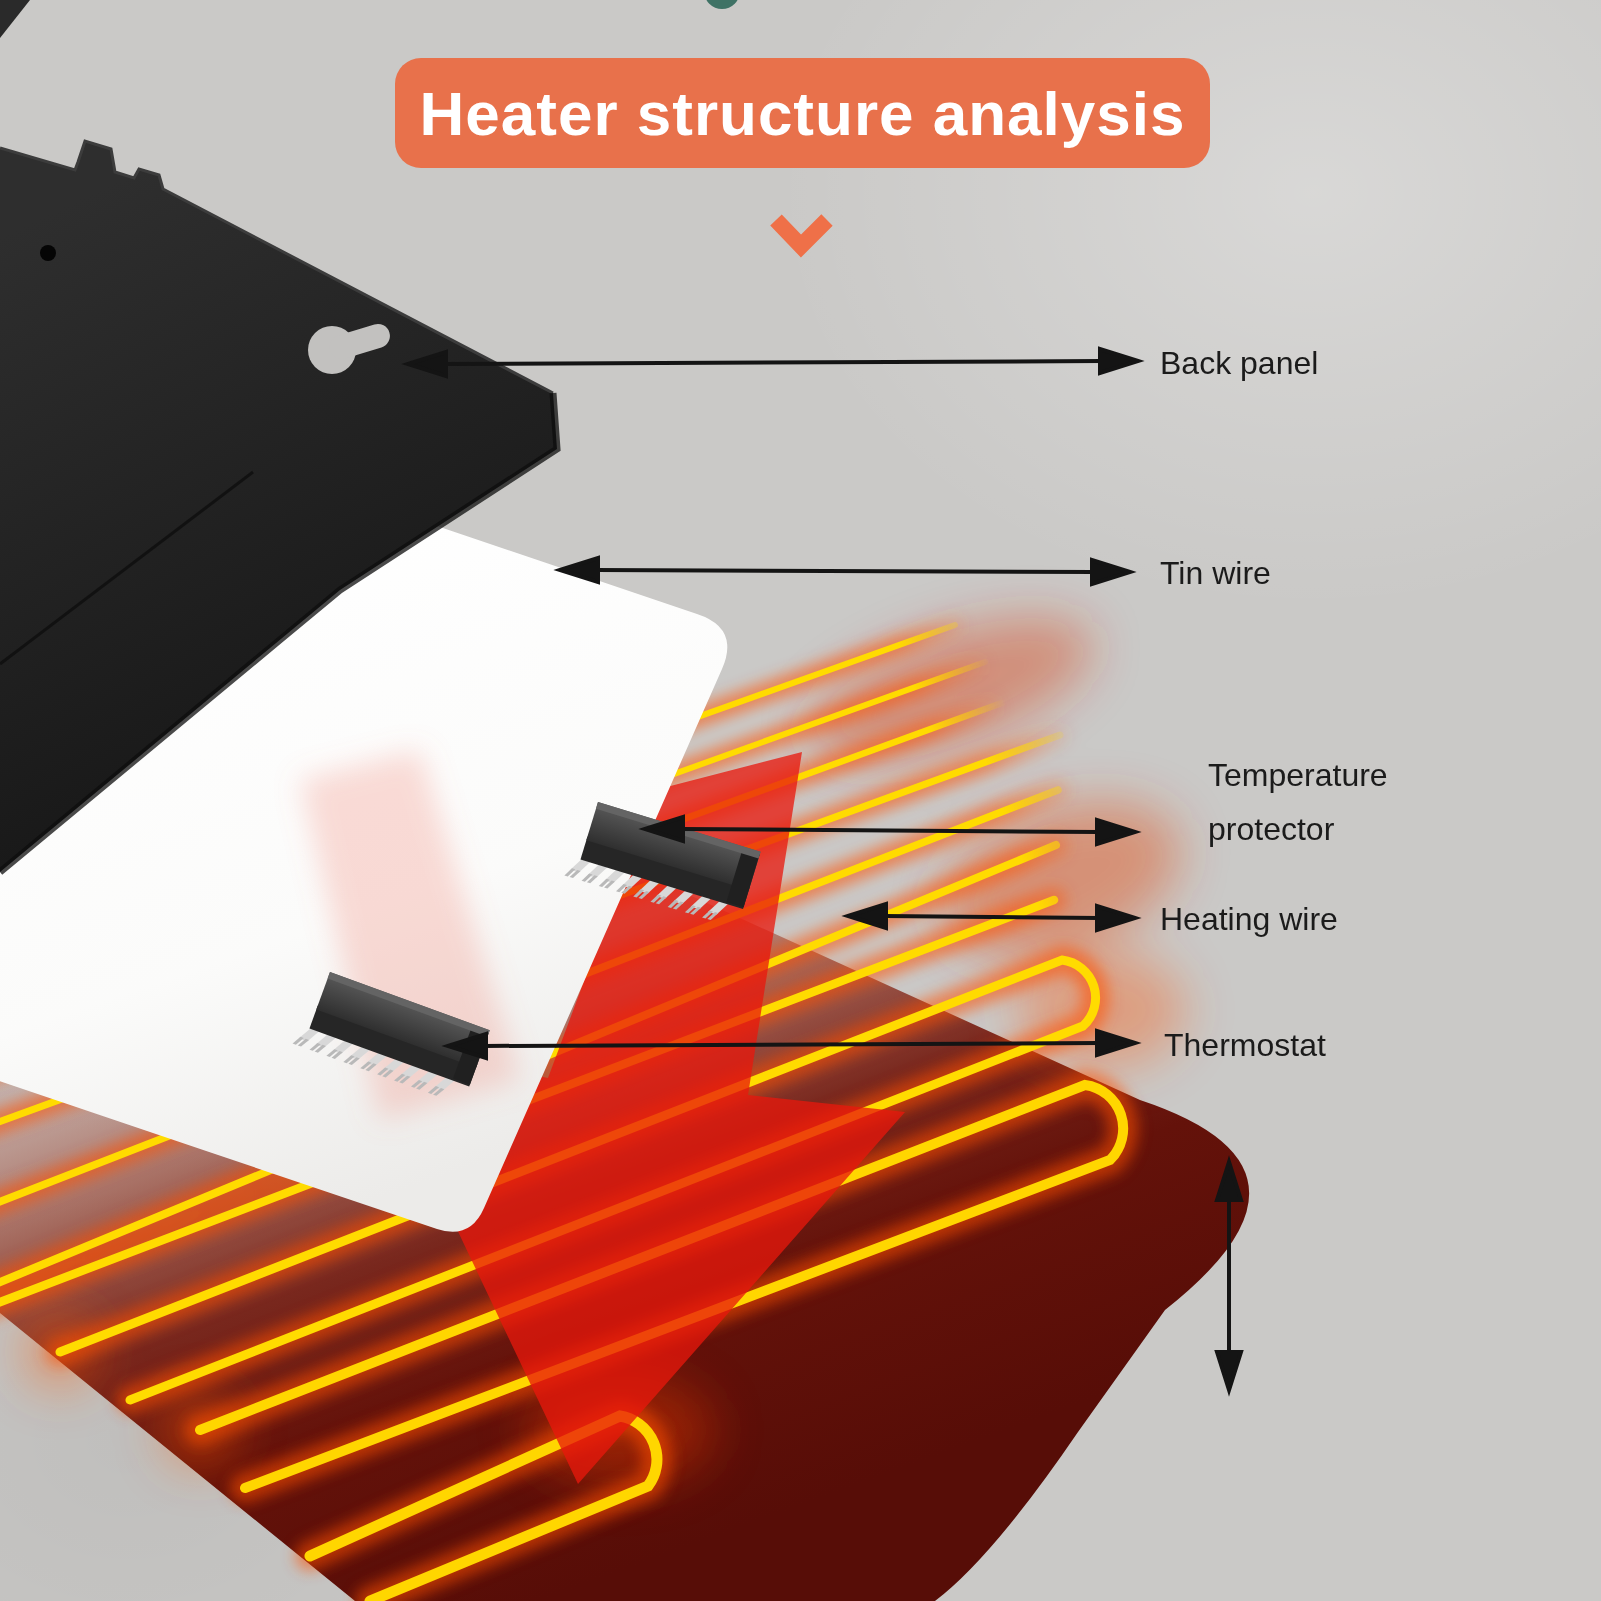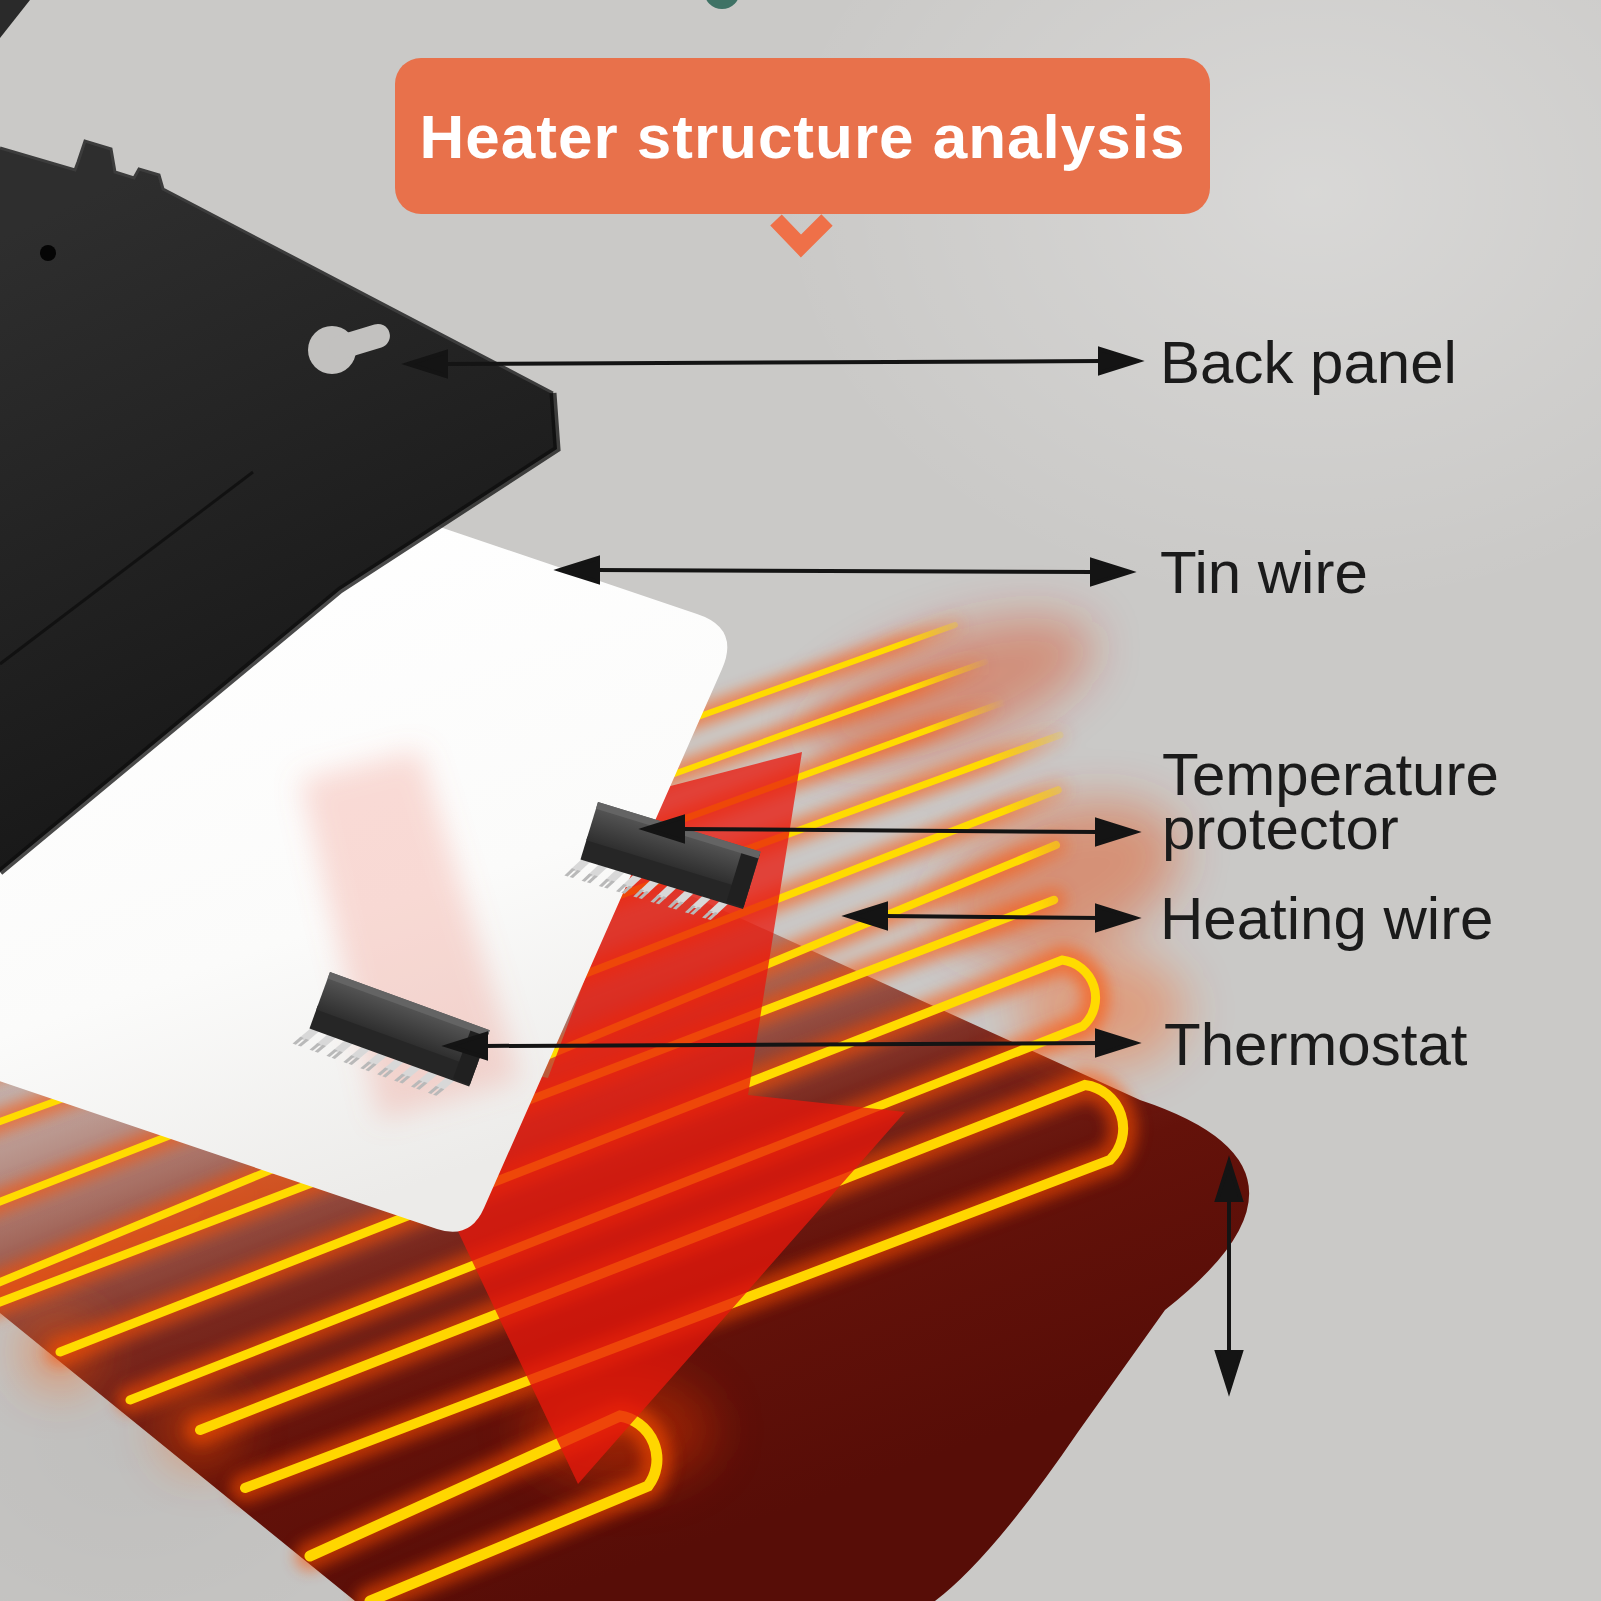--- a/index.html
+++ b/index.html
@@ -6,30 +6,30 @@
   .stage{
     position:relative;width:1601px;height:1601px;overflow:hidden;
     font-family:"Liberation Sans",sans-serif;
     background:
       radial-gradient(900px 700px at 82% 12%, rgba(255,255,255,.28), rgba(255,255,255,0) 60%),
       radial-gradient(1000px 800px at 8% 90%, rgba(0,0,0,.05), rgba(0,0,0,0) 55%),
       #cac9c7;
   }
   .scene{position:absolute;left:0;top:0;}
   .banner{
-    position:absolute;left:395px;top:58px;width:815px;height:156px;
+    position:absolute;left:395px;top:58px;width:815px;height:110px;
     background:#e8714b;border-radius:26px;
     display:flex;align-items:center;justify-content:center;
   }
   .banner-title{
     color:#ffffff;font-size:62px;font-weight:bold;letter-spacing:1px;white-space:nowrap;
   }
   .chevron{position:absolute;left:760px;top:200px;}
   .callout-label{
-    position:absolute;color:#1b1b1b;font-size:60px;line-height:54px;white-space:nowrap;
+    position:absolute;color:#1b1b1b;font-size:32px;line-height:54px;white-space:nowrap;
   }
   .callout-label .l2{display:block;}
   .overlay{position:absolute;left:0;top:0;}
 </style>
 </head>
 <body>
 
 <div class="stage">
 
   <svg class="scene" width="1601" height="1601" viewBox="0 0 1601 1601">
@@ -232,21 +232,21 @@
         <polygon points="1229,1162 1217,1200 1241,1200"></polygon>
         <polygon points="1229,1390 1217,1352 1241,1352"></polygon>
       </g>
     </g>
   </svg>
 
   <div class="callout-label" style="left:1160px;top:336px">Back panel</div>
 
   <div class="callout-label" style="left:1160px;top:546px">Tin wire</div>
 
-  <div class="callout-label" style="left:1162px;top:748px">
+  <div class="callout-label" style="left:1208px;top:748px">
     <span>Temperature</span>
     <span class="l2">protector</span>
   </div>
 
   <div class="callout-label" style="left:1160px;top:892px">Heating wire</div>
 
   <div class="callout-label" style="left:1164px;top:1018px">Thermostat</div>
 
 </div>
 

